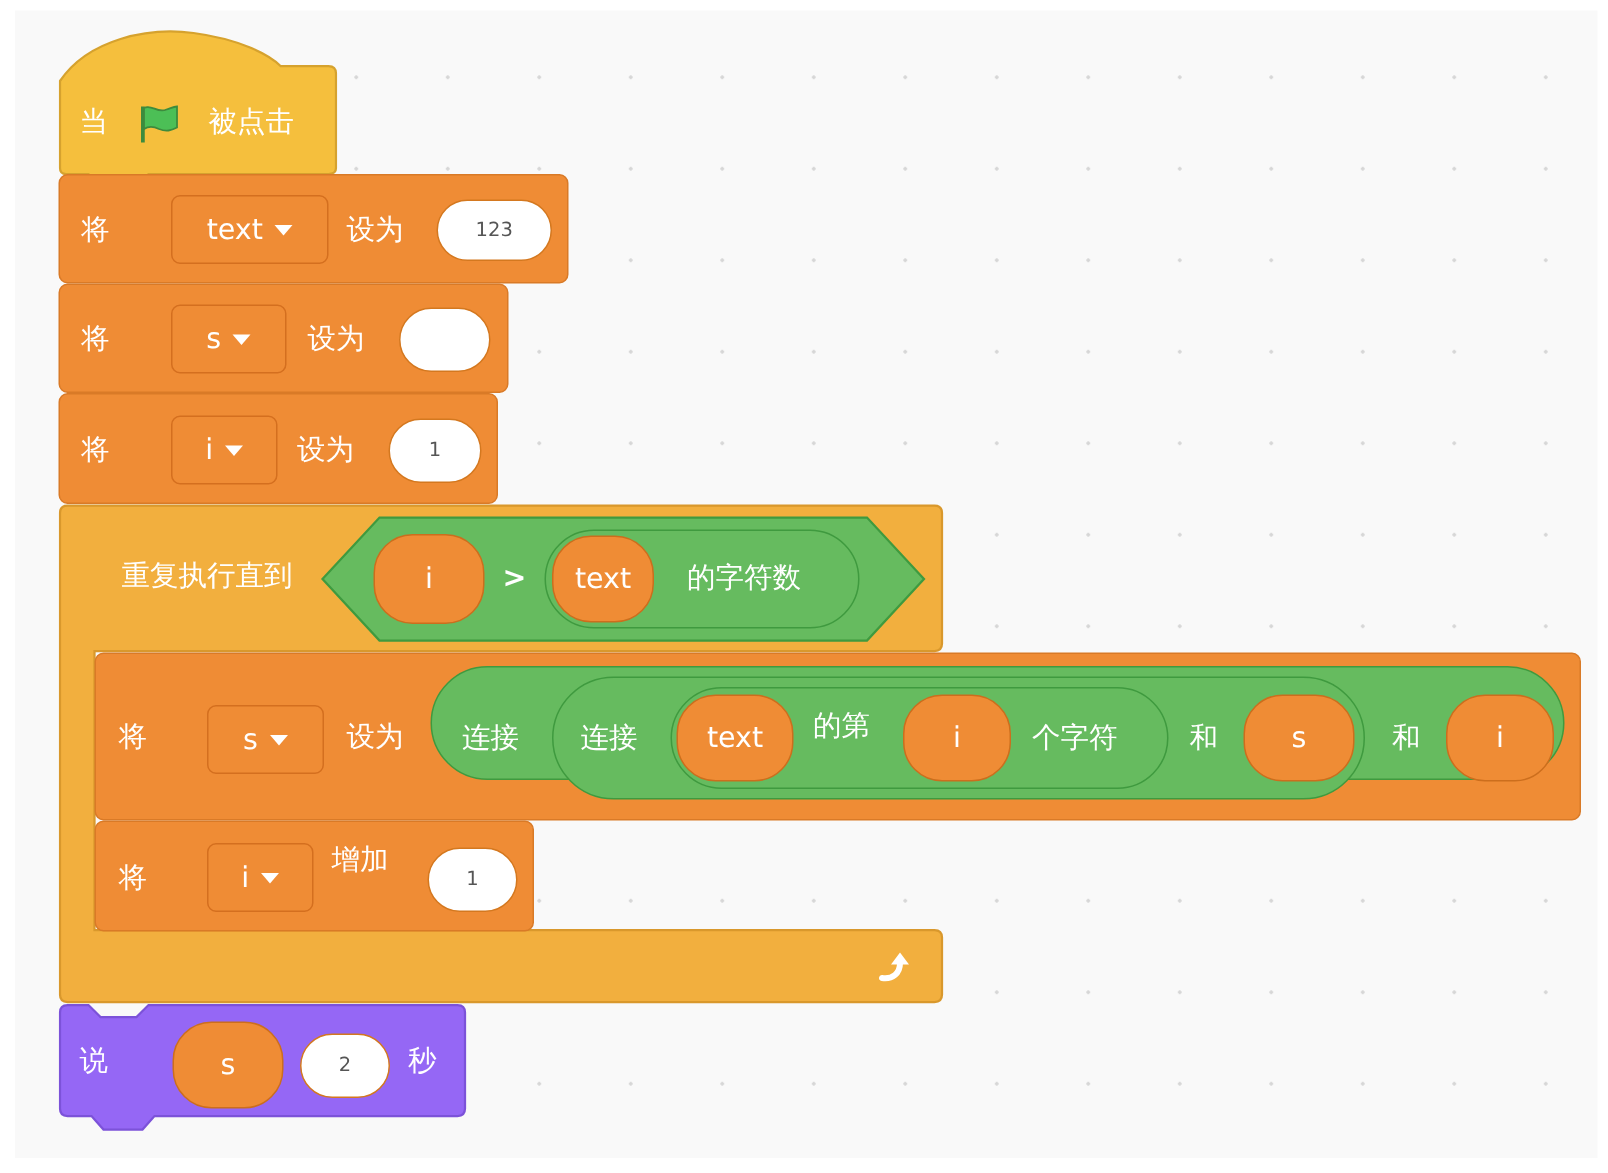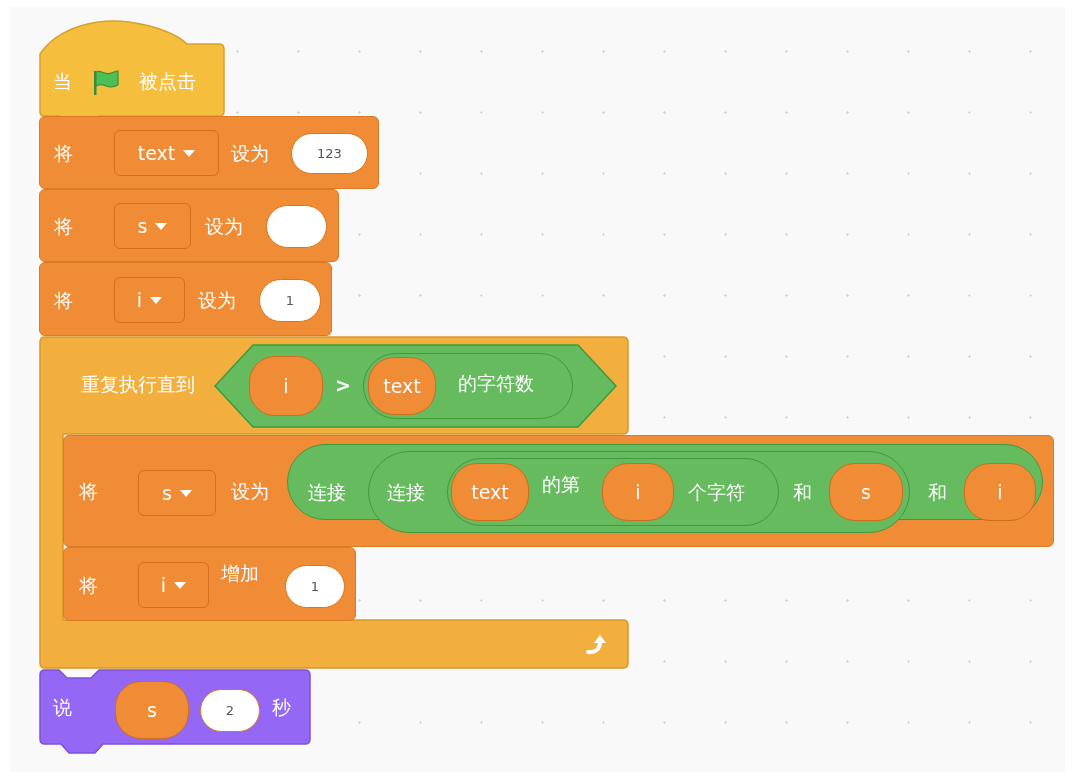--- a/index.html
+++ b/index.html
@@ -89,21 +89,21 @@
   <span class="lbl" style="left:14px; top:39px;margin-left:28px;">重复执行直到</span>
 
   <div class="abs" style="left:174px; top:7px; width:405px; height:86px;">
     <svg width="405" height="86" style="position:absolute;left:0;top:0">
       <polygon points="2,43 40,2 365,2 403,43 365,84 40,84" fill="#66bb5f" stroke="#3f9a3f" stroke-width="1.5"></polygon>
     </svg>
     <div class="rep" style="left:36px; top:13px; width:74px; height:60px;">i</div>
     <span class="lbl" style="left:122px; top:33px; font-weight:bold;">&gt;</span>
     <div class="op" style="left:150px; top:10px; width:210px; height:66px; border-radius:33px;">
       <div class="rep" style="left:4px; top:3px; width:68px; height:58px;">text</div>
-      <span class="lbl" style="left:94px; top:22px;font-family:Liberation Mono, monospace;">的字符数</span>
+      <span class="lbl" style="left:94px; top:22px;">的字符数</span>
     </div>
   </div>
 
   <span class="abs" style="left:546px; top:298px;">
     <svg width="26" height="22" viewBox="0 0 26 22">
       <path d="M3,18 C10,19 15,15 15,8" fill="none" stroke="#fff" stroke-width="4" stroke-linecap="round"></path>
       <polygon points="9,9 15,1 21,9" fill="#fff"></polygon>
     </svg>
   </span>
 </div>

